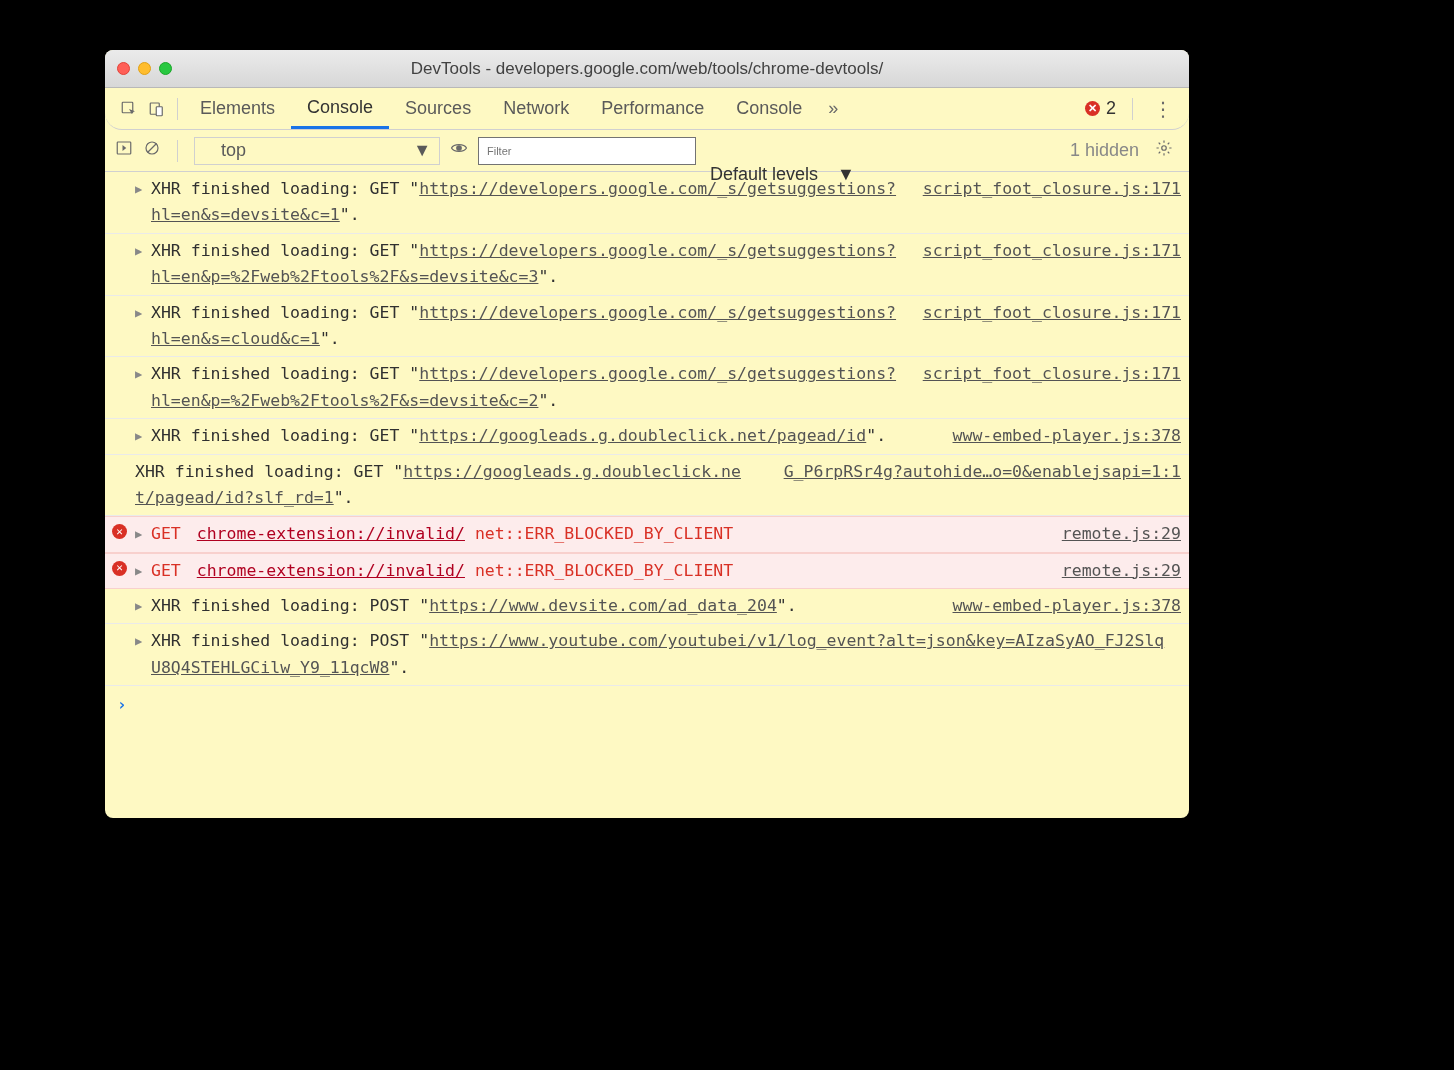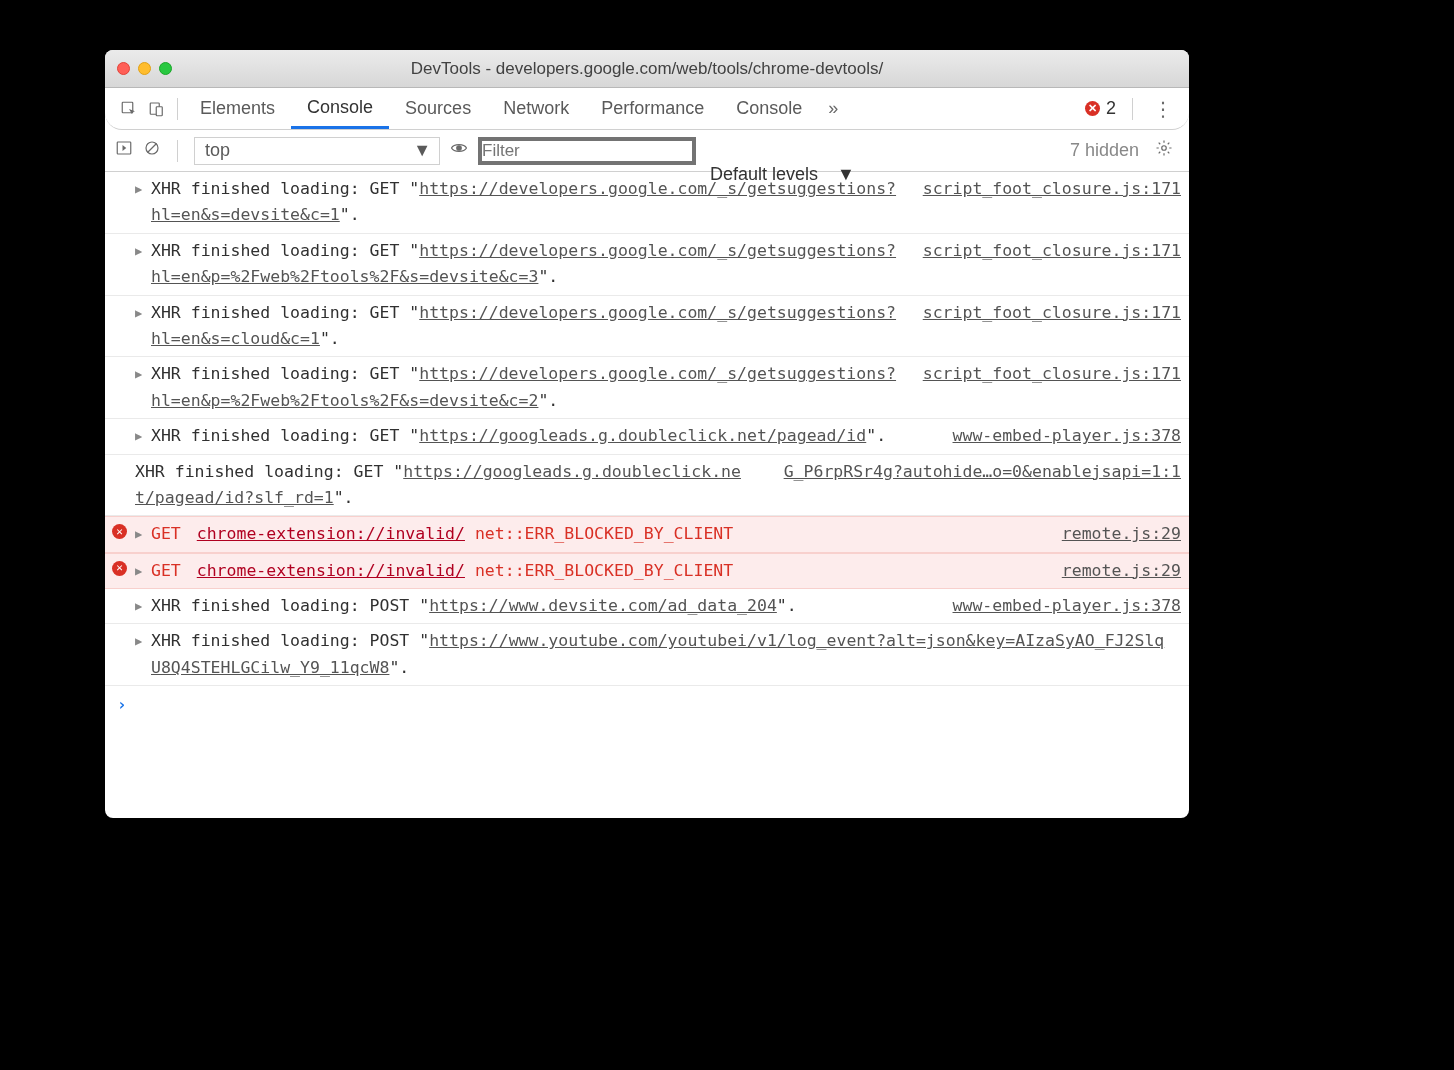--- a/index.html
+++ b/index.html
@@ -1,19 +1,19 @@
 <!DOCTYPE html>
 <html><head>
 <meta charset="utf-8">
 <style>
 * { margin: 0; padding: 0; box-sizing: border-box; }
 body { background: #000; width: 1454px; height: 1070px; font-family: -apple-system, "Helvetica Neue", sans-serif; position: relative; }
 .window {
   position: absolute; left: 105px; top: 50px; width: 1084px; height: 768px;
-  background: #ffffff; border-radius: 8px; box-shadow: 0 20px 60px rgba(0,0,0,.5);
+  background: #fef9c3; border-radius: 8px; box-shadow: 0 20px 60px rgba(0,0,0,.5);
   overflow: hidden; display: flex; flex-direction: column;
 }
 .titlebar {
   height: 38px; background: linear-gradient(#ebebeb, #d7d7d7);
   border-bottom: 1px solid #b8b8b8; display: flex; align-items: center; padding: 0 12px;
   position: relative;
 }
 .traffic { display: flex; gap: 8px; }
 .dot { width: 13px; height: 13px; border-radius: 50%; }
 .dot.r { background: #ff5f57; border: 1px solid #e24238; }
@@ -30,24 +30,24 @@
 .tab.active { color:#333; border-bottom: 3px solid #1a73e8; font-weight: 400; }
 .spacer { flex: 1; }
 .chevrons { font-size: 18px; color:#6a6a6a; padding: 0 10px; }
 .err-badge { display:flex; align-items:center; gap:6px; padding: 0 10px; color:#333; font-size:18px; }
 .err-badge .circ { width:15px; height:15px; border-radius:50%; background:#d93025; color:#fff; display:flex; align-items:center; justify-content:center; font-size:11px; font-weight:bold; }
 .kebab { padding: 0 14px; color:#6a6a6a; font-size: 20px; letter-spacing:2px; }
 .toolbar {
   height: 42px; border-bottom: 1px solid #d0d0d0; display:flex; align-items:center; padding: 0 10px; gap: 10px;
   font-size: 18px; color:#5a5a5a;
 }
-.toolbar .context-sel { border:1px solid #d0d0d0; height:28px; display:flex; align-items:center; padding-left:10px; width: 246px; justify-content: space-between; }
+.toolbar .context-sel { border:1px solid #d0d0d0; height:28px; display:flex; align-items:center; padding-left:26px; width: 246px; justify-content: space-between; }
 .toolbar .context-sel .tri { padding: 0 8px; color:#5a5a5a; }
 .eye { color:#6a6a6a; }
-.filter-input { border:4px solid #737373; height:28px; width: 218px; font-size:17px; padding:0 0; color:#888; outline:none; }
+.filter-input { border:1px solid #737373; height:28px; width: 218px; font-size:11px; padding:0 8px; color:#888; outline:none; }
 .levels { display:flex; align-items:center; gap:19px; margin-left:4px; color:#333;margin-top:48px; }
 .hidden-count { margin-left:auto; color:#888; }
 .gear { color:#6a6a6a; padding: 0 6px; }
 .console-body { flex:1; overflow:auto; font-family: Menlo, Consolas, monospace; font-size: 16.5px; color:#303030; line-height: 1.6; }
 .msg { display:flex; border-bottom: 1px solid #eaeaea; padding: 4px 8px 4px 30px; position: relative; }
 .msg .body { flex:1; padding-right: 14px; word-break: break-all; }
 .msg .src { color:#545454; text-decoration: underline; white-space: nowrap; padding-left: 10px; }
 .disclosure { position:absolute; left: 30px; top: 8px; color:#888; font-size: 12px; }
 .msg.has-disc .body { padding-left: 16px; }
 .link { color:#545454; text-decoration: underline; }
@@ -125,21 +125,21 @@
       <svg class="ico" viewBox="0 0 24 24">
           <path d="M2 12 C5 6 19 6 22 12 C19 18 5 18 2 12 Z"></path>
           <circle cx="12" cy="12" r="3" fill="#6a6a6a"></circle>
         </svg>
     </div>
     <input class="filter-input" placeholder="Filter" style="">
     <div class="levels">
       <span>Default levels</span>
       <span>▼</span>
     </div>
-    <div class="hidden-count">7 hidden</div>
+    <div class="hidden-count">1 hidden</div>
     <div class="icon-box gear">
       <svg class="ico" viewBox="0 0 24 24">
           <circle cx="12" cy="12" r="3"></circle>
           <path d="M12 2v3M12 19v3M2 12h3M19 12h3M4.9 4.9l2.1 2.1M17 17l2.1 2.1M4.9 19.1l2.1-2.1M17 7l2.1-2.1"></path>
         </svg>
     </div>
   </div>
 
   <div class="console-body" id="console-body">
   <div class="msg has-disc">

